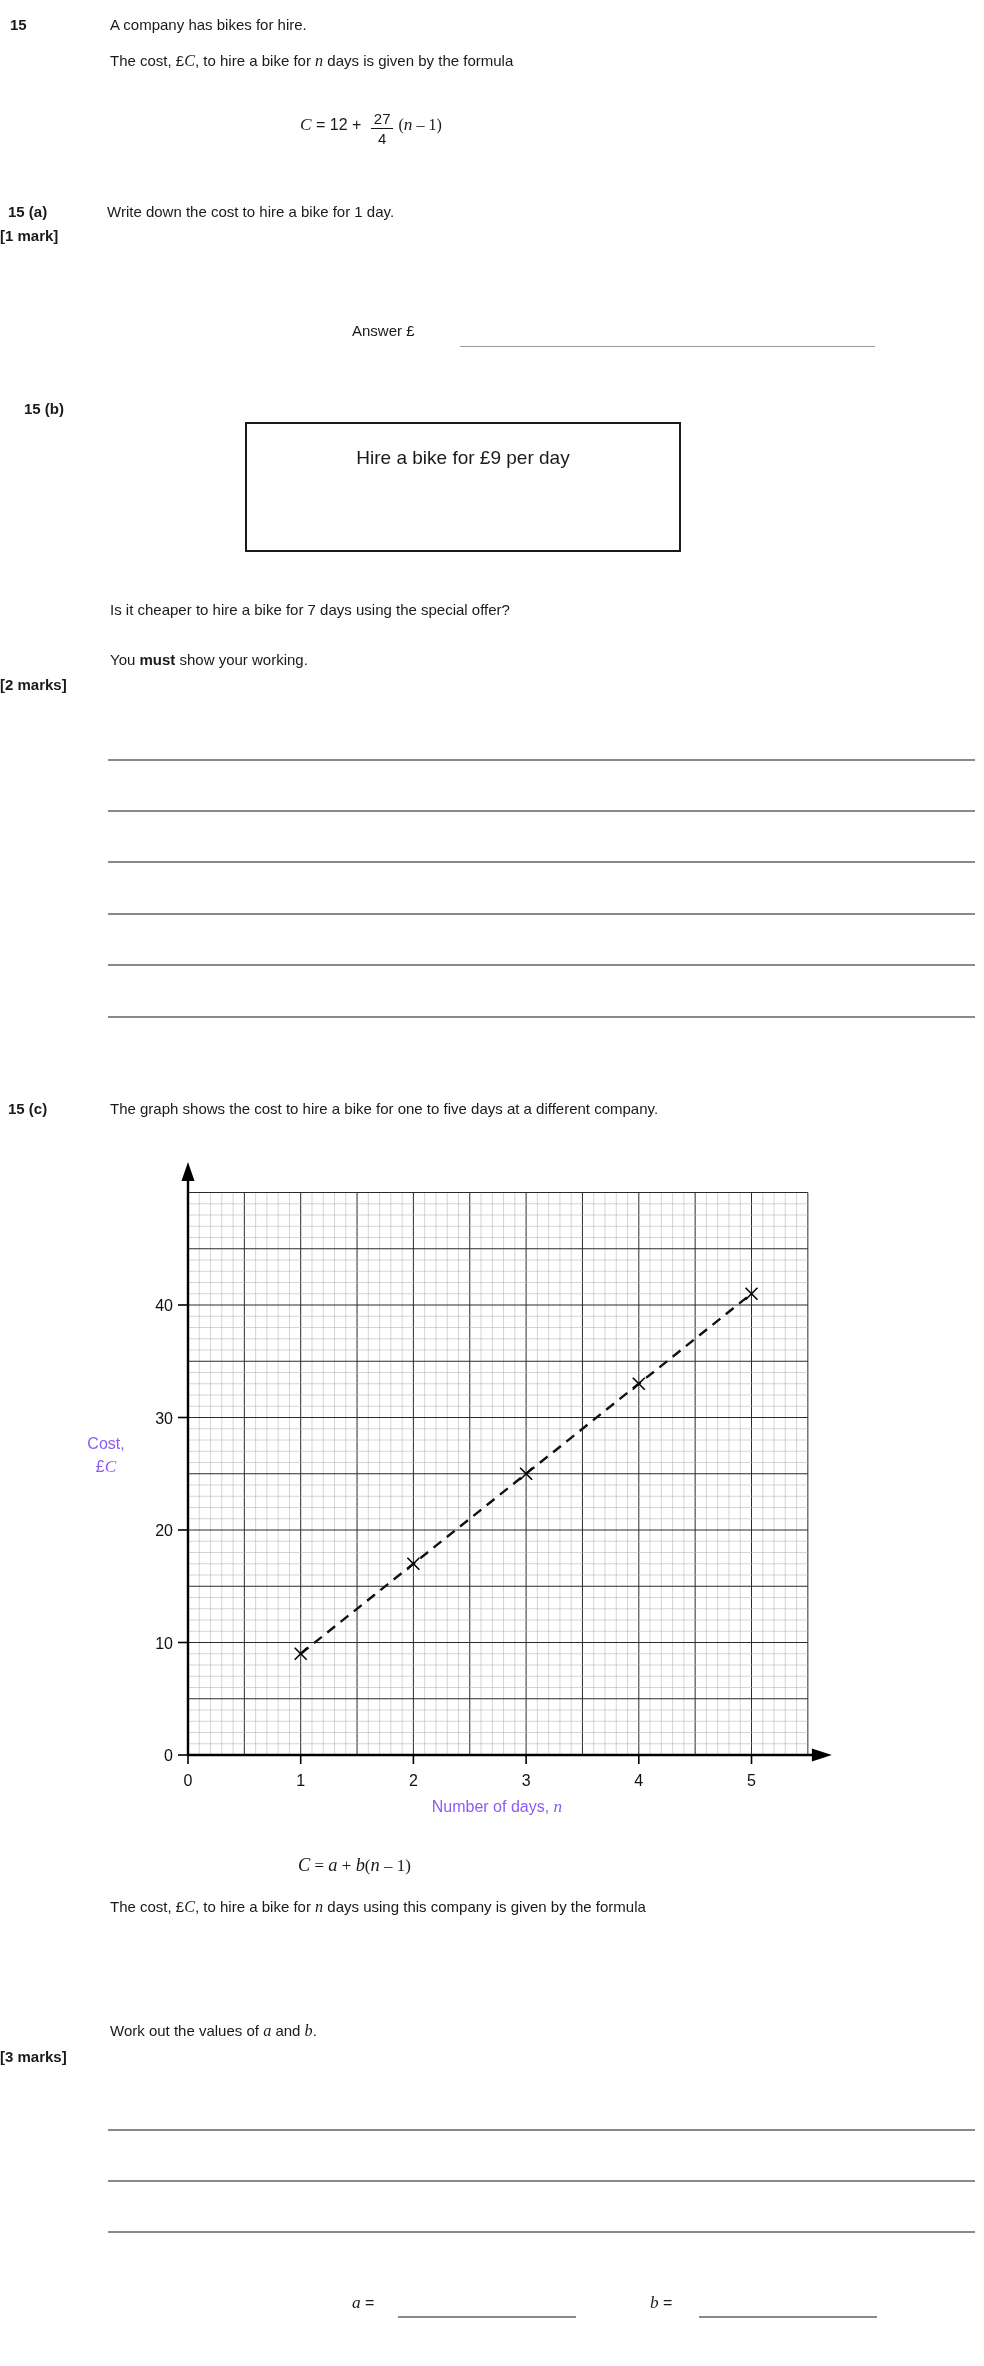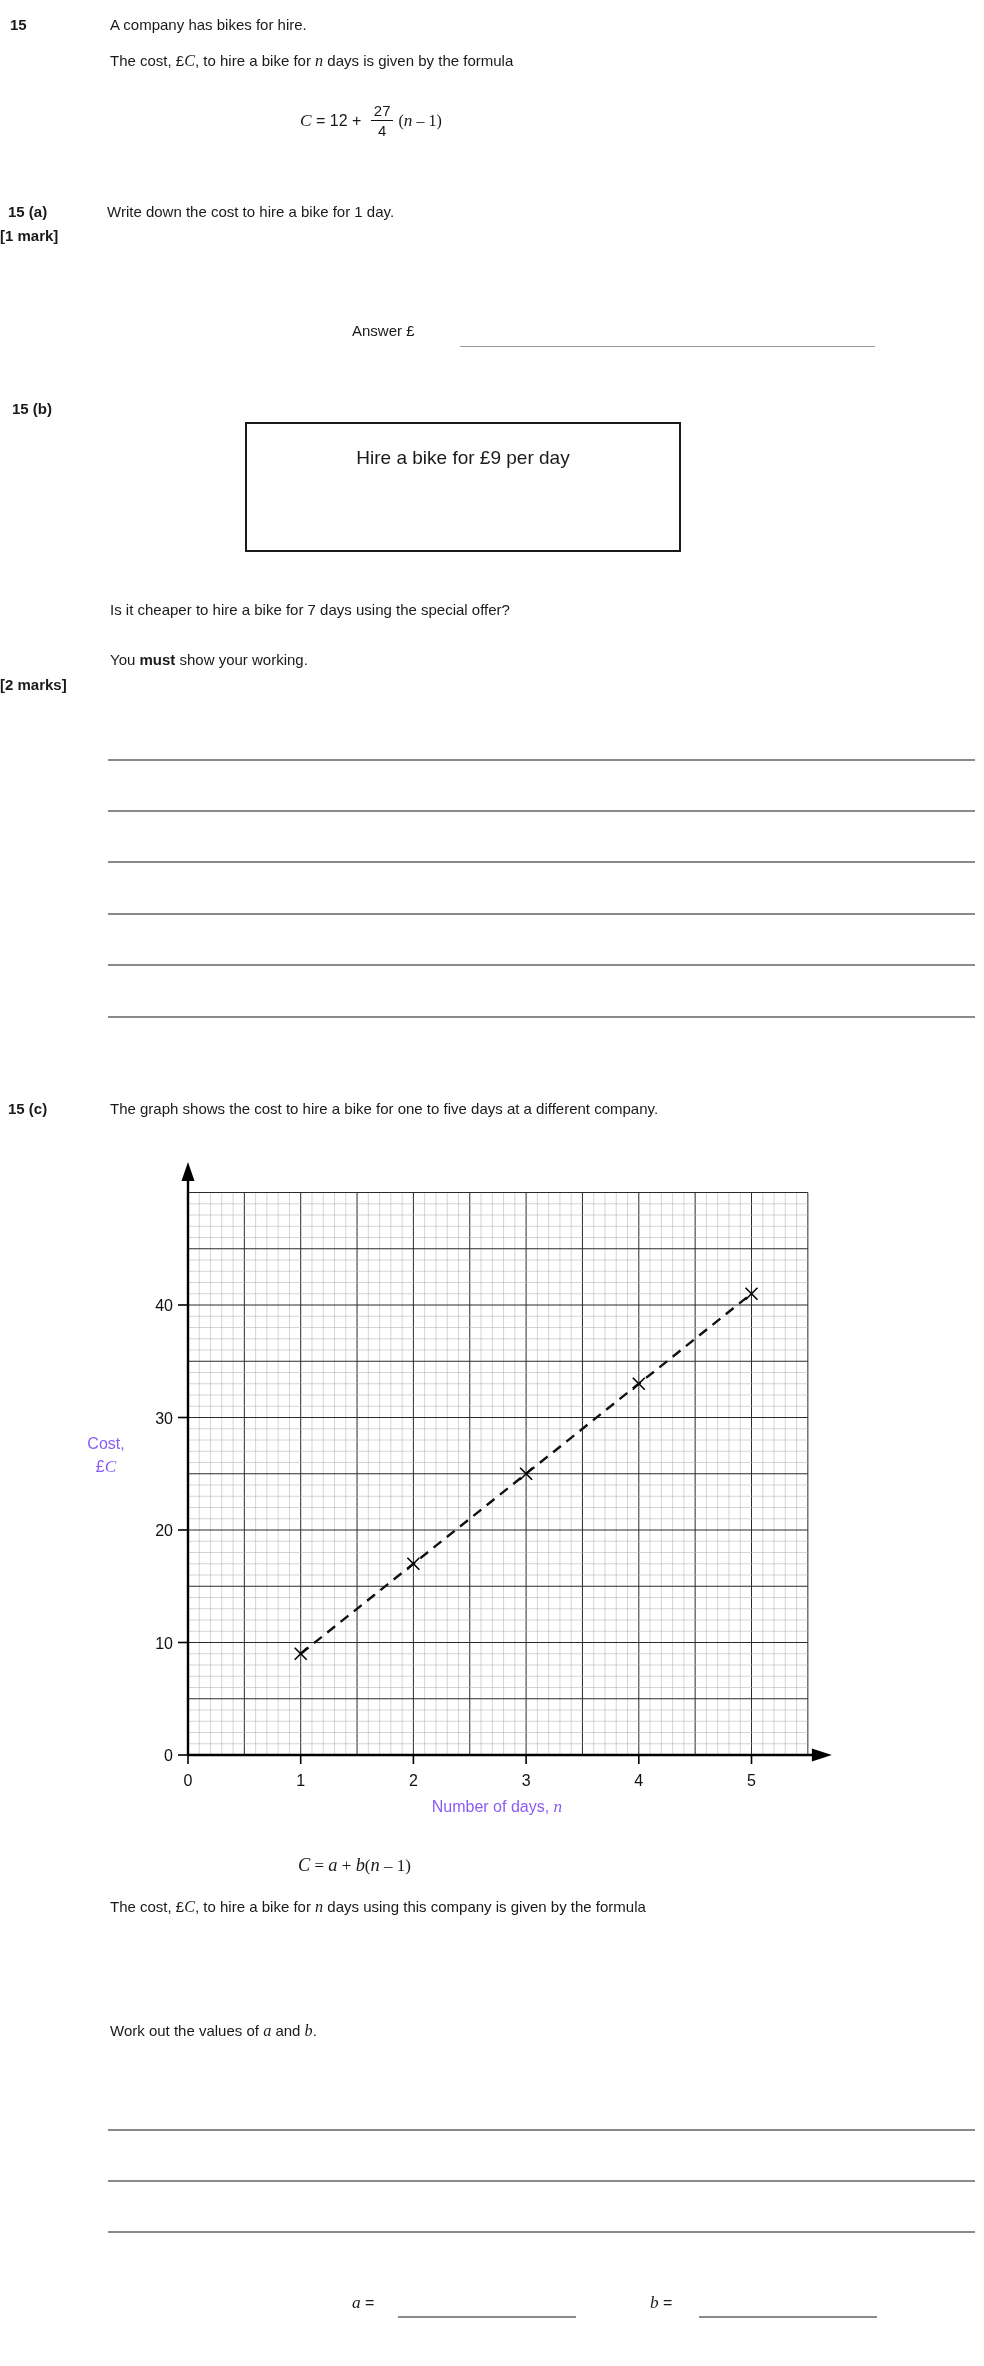--- a/index.html
+++ b/index.html
@@ -6,21 +6,21 @@
   .page{position:relative;width:984px;height:2366px;background:#ffffff;overflow:hidden;
         font-family:"Liberation Sans",sans-serif;color:#1a1a1a;font-size:15px;}
   .abs{position:absolute;white-space:nowrap;}
   .bold{font-weight:bold;}
   .marks{left:0;width:975px;text-align:left;font-weight:bold;}
   .mvar{font-family:"Liberation Serif",serif;font-style:italic;font-size:1.08em;}
   .formula{font-size:16px;font-family:"Liberation Serif",serif;}
   .formula .sansnum{font-family:"Liberation Sans",sans-serif;}
   .frac{display:inline-block;vertical-align:middle;text-align:center;margin:0 5px 4px 5px;
         font-family:"Liberation Sans",sans-serif;font-size:15px;line-height:17px;}
-  .frac .num{display:block;border-bottom:1.6px solid #111;padding:0 3px 1px 3px;}
+  .frac .num{display:block;border-bottom:1.6px solid #111;padding:0 3px 1px 3px;margin-top:8px;}
   .frac .den{display:block;padding-top:1px;}
   .ansline{position:absolute;height:0;border-top:2px solid #8a8a8a;}
   .thinline{position:absolute;height:0;border-top:1.5px solid #9a9a9a;}
   .offerbox{position:absolute;left:245px;top:422px;width:436px;height:130px;
             border:2px solid #1a1a1a;box-sizing:border-box;text-align:center;}
   .offerbox .title{margin-top:27px;font-size:23px;font-weight:bold;letter-spacing:0.2px;}
   .offerbox .line{margin-top:23px;font-size:19px;}
   .axislabel{font-size:16px;color:#8b5cf6;}
   svg text{font-family:"Liberation Sans",sans-serif;}
 </style>
@@ -37,21 +37,21 @@
     <span class="mvar">C</span><span class="sansnum"> = 12 + </span><span class="frac"><span class="num">27</span><span class="den">4</span></span><span>(</span><span class="mvar">n</span><span> – 1)</span>
   </div>
 
   <div class="abs bold" style="left:8px;top:203px;">15 (a)</div>
   <div class="abs" style="left:107px;top:203px;">Write down the cost to hire a bike for 1 day.</div>
   <div class="abs marks" style="top:227px;">[1 mark]</div>
 
   <div class="abs" style="left:352px;top:322px;">Answer £</div>
   <div class="thinline" style="left:460px;top:346px;width:415px;"></div>
 
-  <div class="abs bold" style="left:12px;top:400px;">15 (b)</div>
+  <div class="abs bold" style="left:24px;top:400px;">15 (b)</div>
 
   <div class="offerbox">
     <div class="line">Hire a bike for £9 per day</div>
   </div>
 
   <div class="abs" style="left:110px;top:601px;">Is it cheaper to hire a bike for 7 days using the special offer?</div>
   <div class="abs" style="left:110px;top:651px;"><span>You </span><span class="bold">must</span><span> show your working.</span></div>
   <div class="abs marks" style="top:676px;">[2 marks]</div>
 
   <div class="ansline" style="left:108px;top:759px;width:867px;"></div>
@@ -216,20 +216,21 @@
     <span>£</span><span class="mvar">C</span>
   </div>
 
   <div class="abs axislabel" style="left:357px;top:1797px;width:280px;text-align:center;"><span>Number of days, </span><span class="mvar">n</span></div>
 
   <div class="abs" style="left:110px;top:1898px;"><span>The cost, £</span><span class="mvar">C</span><span>, to hire a bike for </span><span class="mvar">n</span><span> days using this company is given by the formula</span></div>
 
   <div class="abs formula" style="left:298px;top:1855px;font-size:17px;"><span class="mvar">C</span><span> = </span><span class="mvar">a</span><span> + </span><span class="mvar">b</span><span>(</span><span class="mvar">n</span><span> – 1)</span></div>
 
   <div class="abs" style="left:110px;top:2022px;"><span>Work out the values of </span><span class="mvar">a</span><span> and </span><span class="mvar">b</span><span>.</span></div>
+  <div class="abs marks" style="top:2048px;">[3 marks]</div>
 
   <div class="ansline" style="left:108px;top:2129px;width:867px;"></div>
   <div class="ansline" style="left:108px;top:2180px;width:867px;"></div>
   <div class="ansline" style="left:108px;top:2231px;width:867px;"></div>
 
   <div class="abs" style="left:352px;top:2293px;font-size:16px;"><span class="mvar">a</span><span> =</span></div>
   <div class="ansline" style="left:398px;top:2316px;width:178px;"></div>
 
   <div class="abs" style="left:650px;top:2293px;font-size:16px;"><span class="mvar">b</span><span> =</span></div>
   <div class="ansline" style="left:699px;top:2316px;width:178px;"></div>

